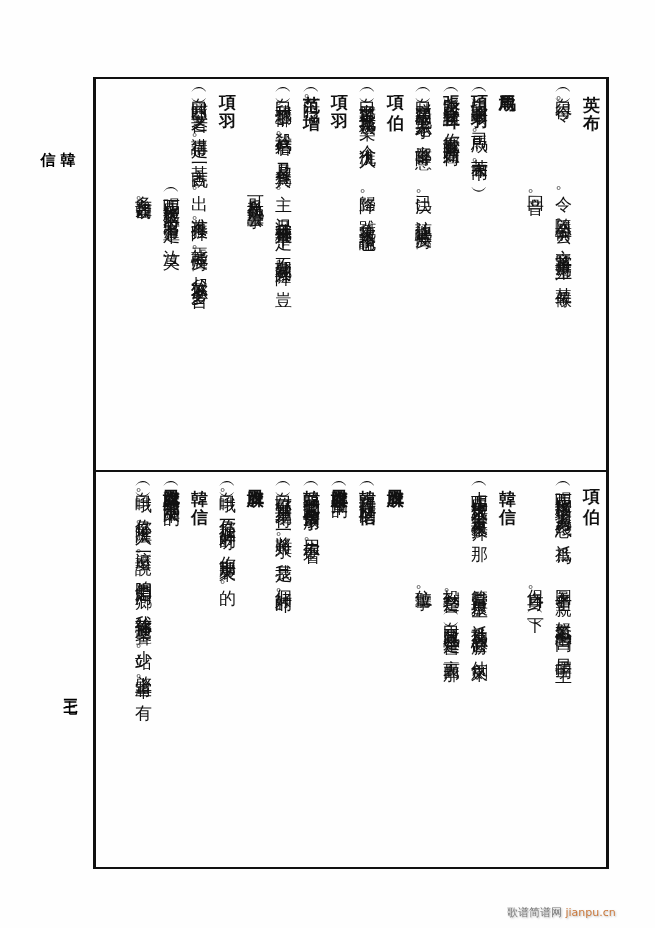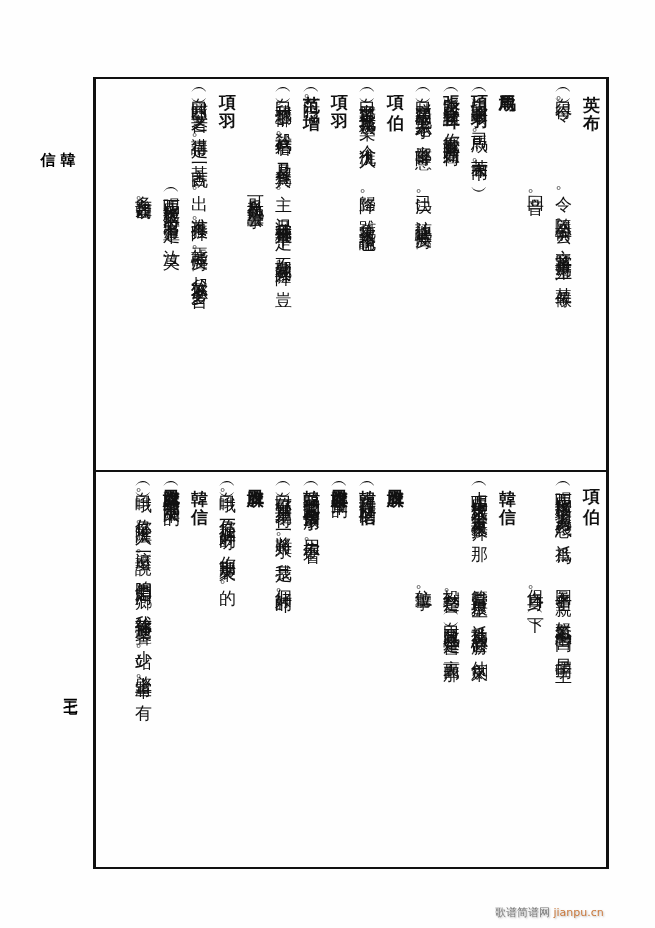--- a/index.html
+++ b/index.html
@@ -35,21 +35,21 @@
   .panel.bottom { top:476px; height:390px; }
   .col {
     writing-mode: vertical-rl; width:28px; font-size:17px; line-height:28px;
     letter-spacing:2.5px; white-space:nowrap; position:relative;
   }
   .col .sp { display:block; font-weight:bold; letter-spacing:18px; height:100px; }
   .col .sp.three { letter-spacing:0px; }
   .col .tx { display:block; }
   .col .tx.ind { padding-top:100px; }
   .watermark {
-    position:absolute; left:495px; top:905px; font-family:"DejaVu Sans", sans-serif;
+    position:absolute; left:507px; top:905px; font-family:"DejaVu Sans", sans-serif;
     font-size:11px; color:#777; text-shadow:1px 1px 2px #bbb;text-align:right;
   }
   .watermark .site { color:#c9773a; }
 </style>
 </head>
 <body>
 
 <div class="margin-title">
   <span class="c1">韓</span>
   <span>信</span>

